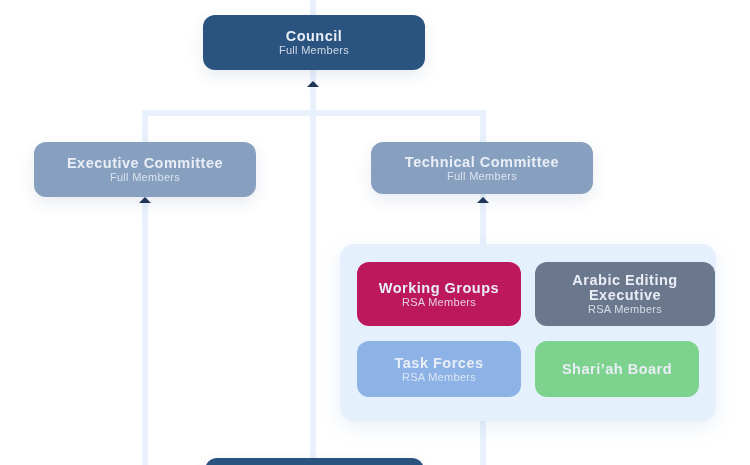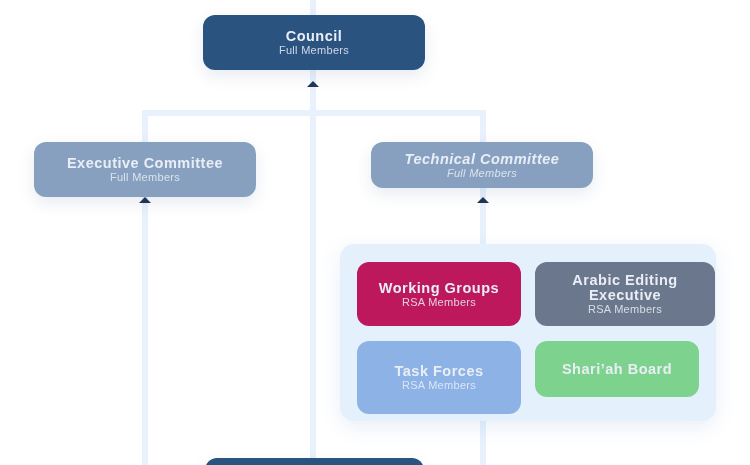--- a/index.html
+++ b/index.html
@@ -41,40 +41,40 @@
   <div class="sub">Full Members</div>
 </div>
 <div class="arrow" style="left:307px; top:81px;"></div>
 
 <div class="node" style="left:34px; top:142px; width:222px; height:55px; background:#87a0bf;">
   <div class="title">Executive Committee</div>
   <div class="sub">Full Members</div>
 </div>
 <div class="arrow" style="left:139px; top:197px;"></div>
 
-<div class="node" style="left:371px; top:142px; width:222px; height:46px; background:#87a0bf;font-style:italic;">
+<div class="node" style="left:371px; top:142px; width:222px; height:52px; background:#87a0bf;">
   <div class="title">Technical Committee</div>
   <div class="sub">Full Members</div>
 </div>
 <div class="arrow" style="left:477px; top:197px;"></div>
 
 <div class="container"></div>
 
 <div class="node" style="left:357px; top:262px; width:164px; height:64px; background:#be185d; box-shadow:none;">
   <div class="title">Working Groups</div>
   <div class="sub">RSA Members</div>
 </div>
 
 <div class="node" style="left:535px; top:262px; width:180px; height:64px; background:#6b778c; box-shadow:none;">
   <div class="title">Arabic Editing</div>
   <div class="title">Executive</div>
   <div class="sub">RSA Members</div>
 </div>
 
-<div class="node" style="left:357px; top:341px; width:164px; height:73px; background:#8db3e6; box-shadow:none;">
+<div class="node" style="left:357px; top:341px; width:164px; height:56px; background:#8db3e6; box-shadow:none;">
   <div class="title">Task Forces</div>
   <div class="sub">RSA Members</div>
 </div>
 
 <div class="node" style="left:535px; top:341px; width:164px; height:56px; background:#7dd38d; box-shadow:none;">
   <div class="title">Shari’ah Board</div>
 </div>
 
 <div class="node" style="left:205px; top:458px; width:219px; height:40px; background:#2b5380;"></div>
 

